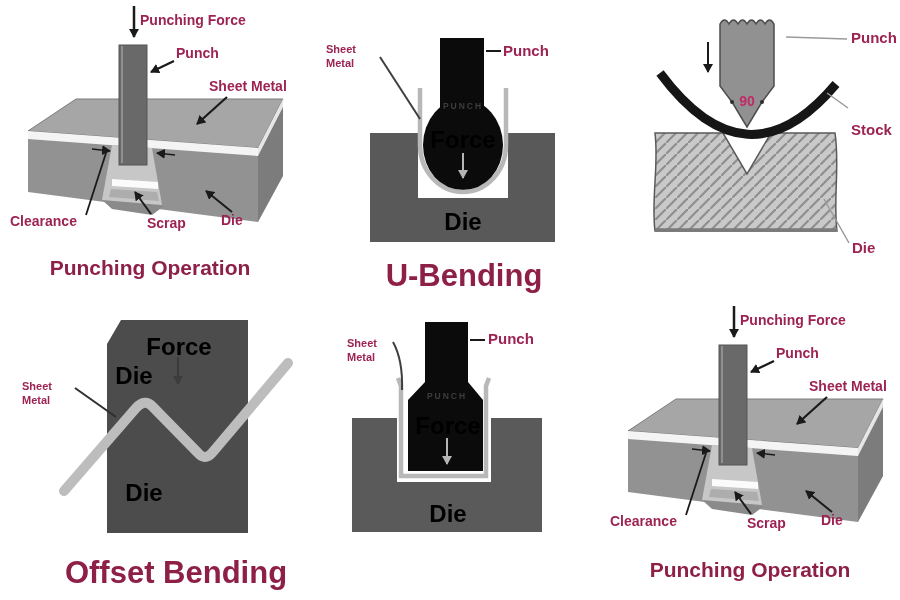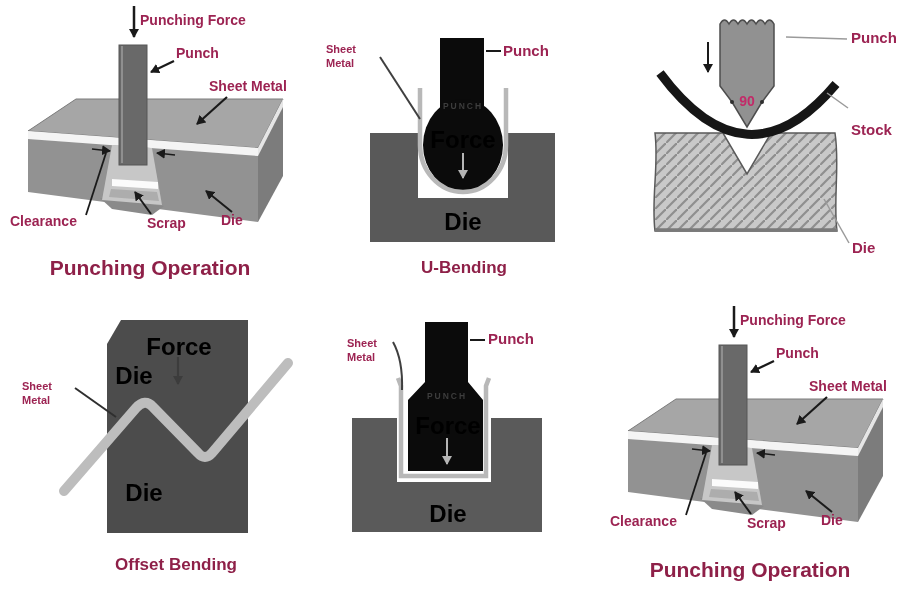--- a/index.html
+++ b/index.html
@@ -7,21 +7,21 @@
   .board{position:relative;width:900px;height:456px;display:grid;grid-template-columns:repeat(3,300px);grid-template-rows:repeat(2,300px);}
   .panel{position:relative;width:300px;height:300px;}
   .panel svg{position:absolute;left:0;top:0;}
   .lbl{position:absolute;color:#9c2352;font-weight:bold;font-size:14px;white-space:nowrap;line-height:1.1;}
   .lbl--2line{white-space:pre-line;font-size:11px;line-height:1.3;}
   .lbl--lg{font-size:15px;}
   .pink{position:absolute;color:#000000;font-weight:bold;font-size:24px;transform:translateX(-50%);white-space:nowrap;}
   .pink--tiny{font-size:14px;color:#c22a68;}
   .ghost{position:absolute;color:#3d3d3d;font-size:8.5px;font-weight:bold;letter-spacing:2px;transform:translateX(-50%);}
   .ttl{position:absolute;left:0;right:0;text-align:center;color:#8e2048;font-weight:bold;font-size:21px;}
-  .ttl--lg{font-size:17px;}
+  .ttl--lg{font-size:31px;}
   .ttl--sm{font-size:20px;}
 </style>
 </head>
 <body>
 
 <div class="board">
 
   <div class="panel">
     <svg width="300" height="300" viewBox="0 0 300 300">
       <defs>

